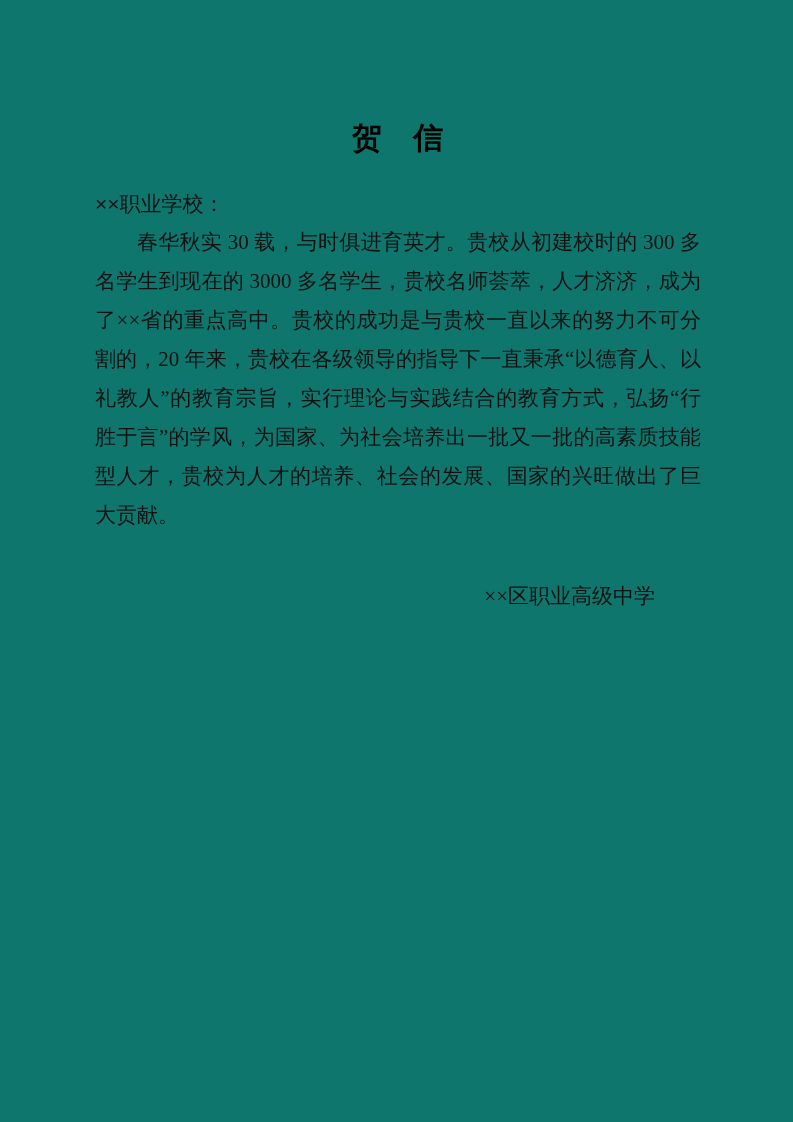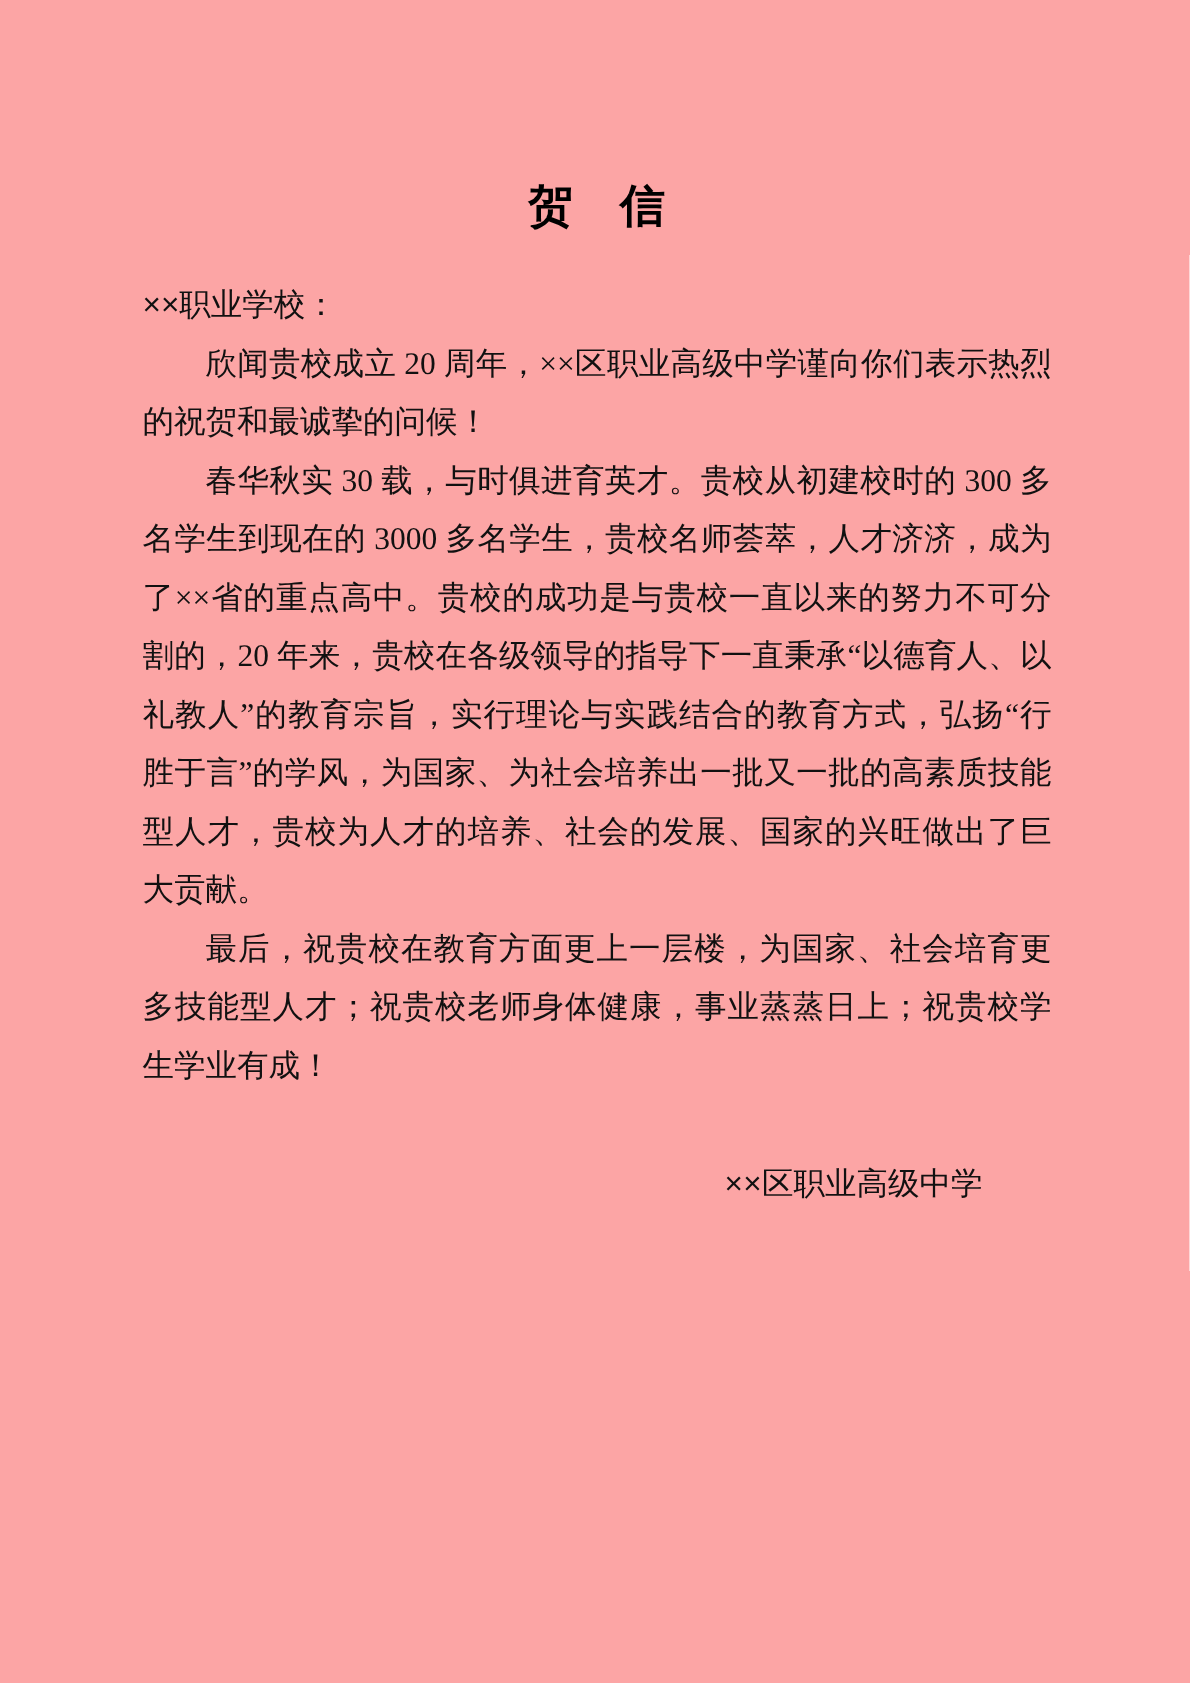--- a/index.html
+++ b/index.html
@@ -4,21 +4,21 @@
 <style>
   html, body {
     margin: 0;
     padding: 0;
     background: #ffffff;
   }
   .page {
     position: relative;
     width: 793px;
     height: 1122px;
-    background: #fca5a5;
+    background: #0f766e;
     margin: 0 auto;
     overflow: hidden;
     box-sizing: border-box;
   }
   .content {
     position: absolute;
     left: 95px;
     top: 0;
     width: 606px;
   }
@@ -57,43 +57,41 @@
   }
   .body-para.spaced {
     margin-top: 0px;
   }
   .signature-block {
     margin-top: 42px;
     text-align: right;
     padding-right: 46px;
   }
   .signature {
-    font-family: Liberation Mono, monospace;
+    font-family: Liberation Serif, serif;
     font-size: 21px;
     line-height: 39px;
     color: #111111;
     margin: 0;
     display: inline-block;
   }
 </style>
 </head>
 <body>
 
 <div class="page">
   <div class="content">
 
     <h1 class="doc-title">贺　信</h1>
 
     <p class="salutation">××职业学校：</p>
 
-    <p class="body-para">欣闻贵校成立 20 周年，××区职业高级中学谨向你们表示热烈的祝贺和最诚挚的问候！</p>
 
     <p class="body-para spaced">春华秋实 30 载，与时俱进育英才。贵校从初建校时的 300 多名学生到现在的 3000 多名学生，贵校名师荟萃，人才济济，成为了××省的重点高中。贵校的成功是与贵校一直以来的努力不可分割的，20 年来，贵校在各级领导的指导下一直秉承“以德育人、以礼教人”的教育宗旨，实行理论与实践结合的教育方式，弘扬“行胜于言”的学风，为国家、为社会培养出一批又一批的高素质技能型人才，贵校为人才的培养、社会的发展、国家的兴旺做出了巨大贡献。</p>
 
 
-    <p class="body-para spaced">最后，祝贵校在教育方面更上一层楼，为国家、社会培育更多技能型人才；祝贵校老师身体健康，事业蒸蒸日上；祝贵校学生学业有成！</p>
 
     <div class="signature-block">
       <p class="signature">××区职业高级中学</p>
     </div>
 
   </div>
 </div>
 
 </body></html>

